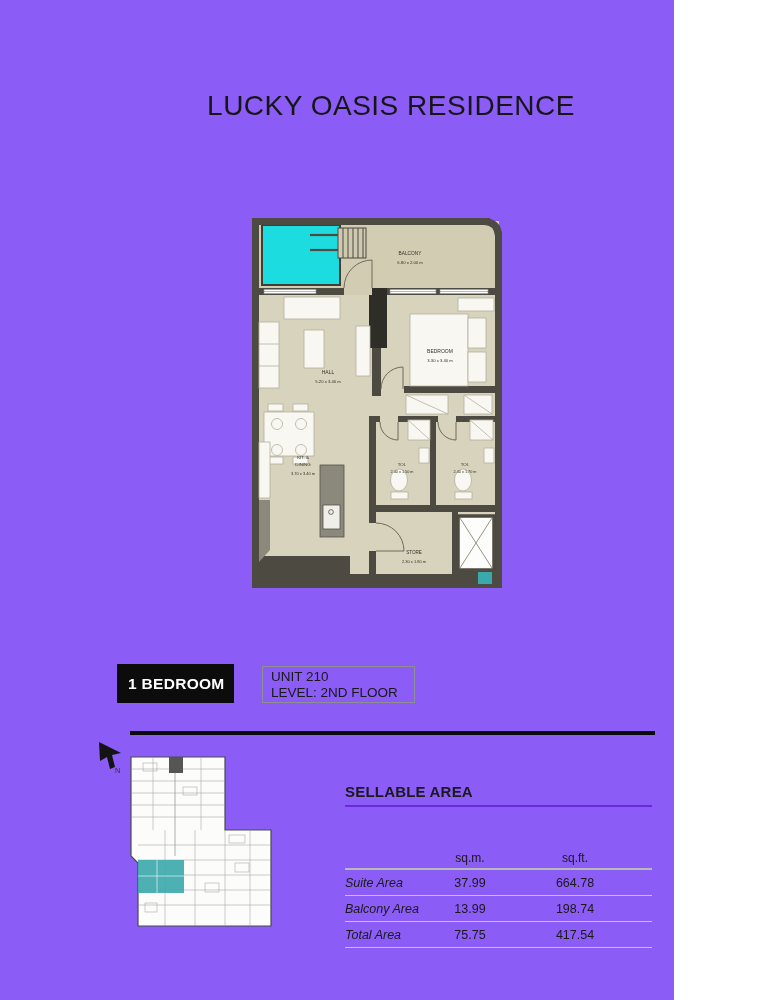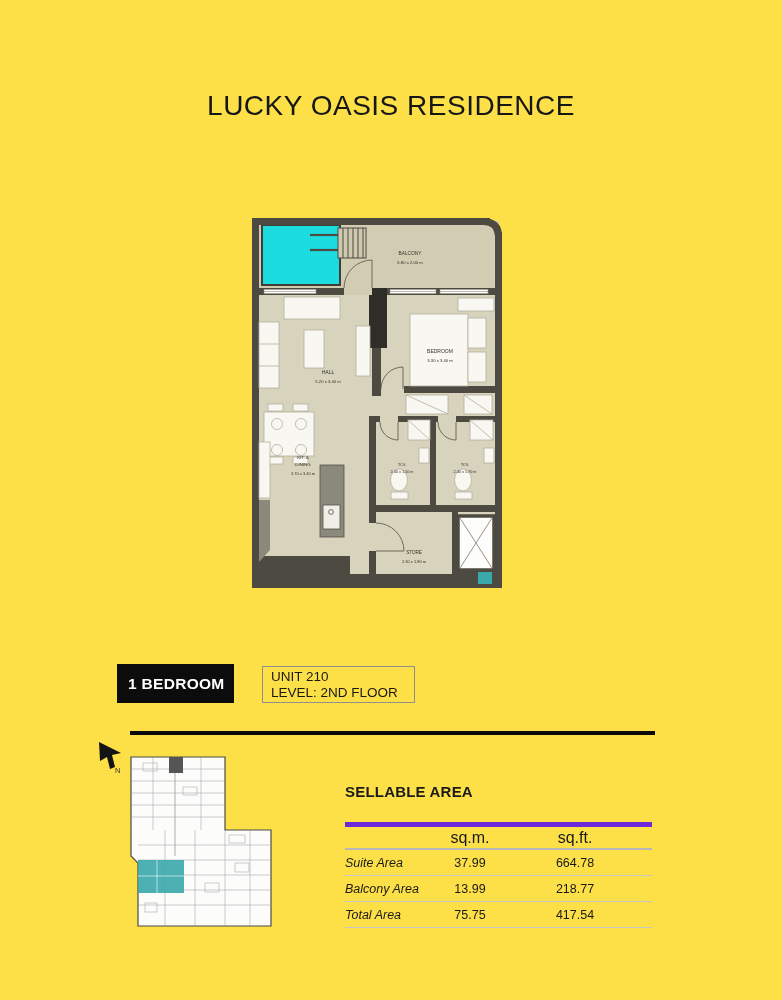--- a/index.html
+++ b/index.html
@@ -1,29 +1,29 @@
 <!DOCTYPE html>
 <html><head>
 <meta charset="utf-8">
 <style>
   html,body{margin:0;padding:0;}
   body{width:782px;height:1000px;background:#ffffff;font-family:"Liberation Sans",sans-serif;position:relative;}
-  .page{position:absolute;inset:0;width:782px;height:1000px;background:#fde047;overflow:hidden;}
+  .page{position:absolute;inset:0;width:674px;height:1000px;background:#8b5cf6;overflow:hidden;}
   .title{position:absolute;left:0;top:90px;width:782px;text-align:center;font-size:28px;letter-spacing:.5px;color:#161616;font-weight:400;}
   .plan-svg{position:absolute;left:252px;top:218px;width:250px;height:372px;}
   svg text{font-family:"Liberation Sans",sans-serif;fill:#34322a;}
   .type-box{position:absolute;left:117px;top:664px;width:117px;height:39px;background:#0c0c0c;color:#fff;font-size:15.5px;font-weight:bold;line-height:39px;padding-left:11px;box-sizing:border-box;letter-spacing:.3px;}
   .unit-box{position:absolute;left:262px;top:666px;width:153px;height:37px;border:1px solid #8f8f8f;box-sizing:border-box;font-size:13.5px;color:#191919;padding:7px 8px;display:flex;flex-direction:column;justify-content:center;gap:1px;}
   .divider{position:absolute;left:130px;top:731px;width:525px;height:4px;background:#0b0b0b;}
   .north{position:absolute;left:96px;top:740px;width:30px;height:34px;}
   .keyplan{position:absolute;left:125px;top:753px;width:152px;height:182px;}
   .sa{position:absolute;left:345px;top:783px;width:307px;color:#1a1a1a;}
-  .sa-title{font-size:15px;font-weight:bold;letter-spacing:.2px;padding-bottom:22px;border-bottom:5px solid #6d28d9;}
+  .sa-title{font-size:15px;font-weight:bold;letter-spacing:.2px;padding-bottom:5px;border-bottom:2px solid #6d28d9;}
   .sa-row{display:grid;grid-template-columns:75px 100px 110px;align-items:center;height:25px;border-bottom:1px solid #c6c6c6;font-size:12.5px;}
-  .sa-row.header{height:21px;border-bottom:2px solid #b8b8b8;font-size:16px;}
+  .sa-row.header{height:21px;border-bottom:2px solid #b8b8b8;font-size:12px;margin-top:40px;}
   .sa-cell-label{text-align:left;white-space:nowrap;font-style:italic;}
   .sa-cell{text-align:center;}
 </style>
 </head>
 <body>
 
 <div class="page">
 
   <div class="title">LUCKY OASIS RESIDENCE</div>
 
@@ -221,21 +221,21 @@
         <div class="sa-cell">sq.ft.</div>
       </div>
       <div class="sa-row">
         <div class="sa-cell-label">Suite Area</div>
         <div class="sa-cell">37.99</div>
         <div class="sa-cell">664.78</div>
       </div>
       <div class="sa-row">
         <div class="sa-cell-label">Balcony Area</div>
         <div class="sa-cell">13.99</div>
-        <div class="sa-cell">218.77</div>
+        <div class="sa-cell">198.74</div>
       </div>
       <div class="sa-row">
         <div class="sa-cell-label">Total Area</div>
         <div class="sa-cell">75.75</div>
         <div class="sa-cell">417.54</div>
       </div>
     </div>
   </div>
 
 </div>

